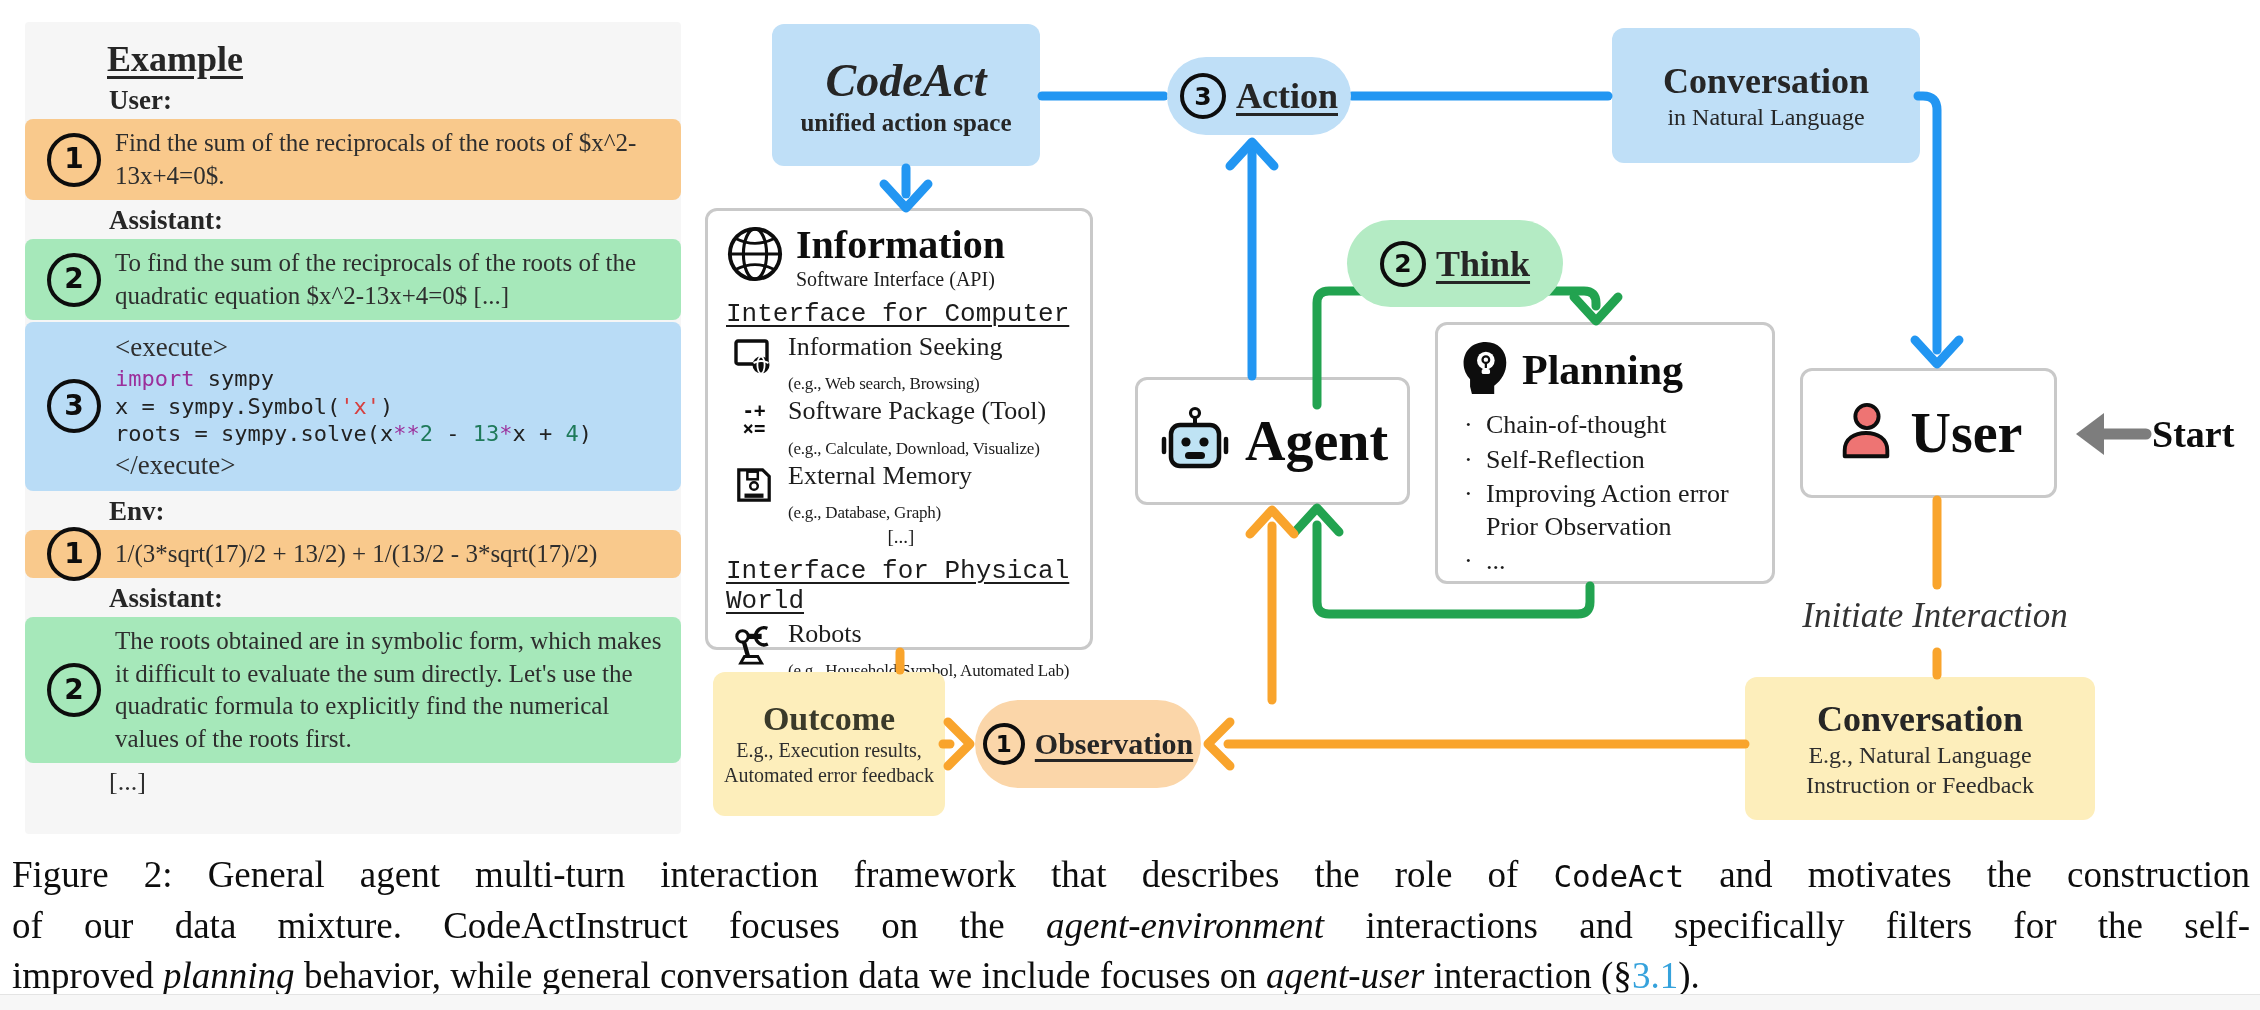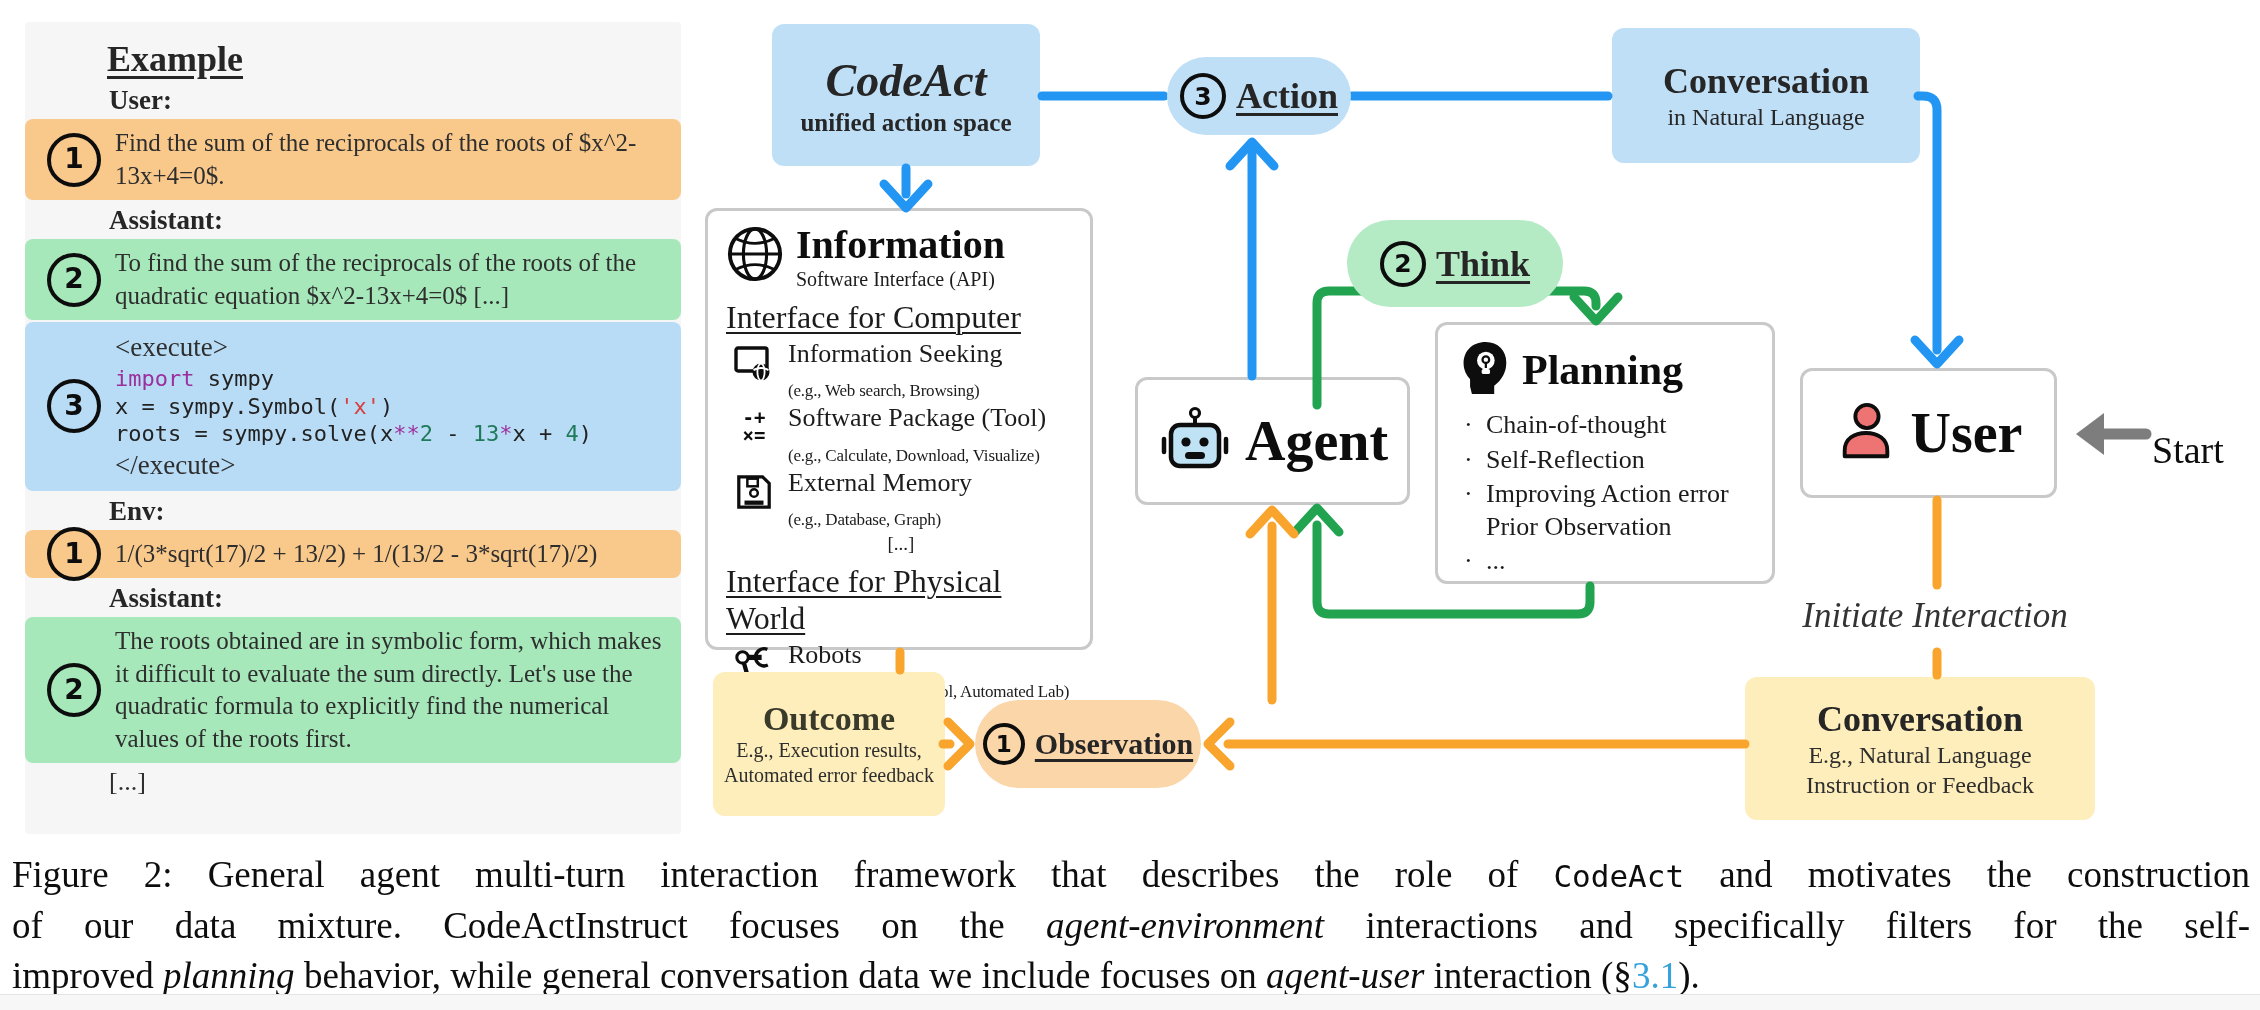--- a/index.html
+++ b/index.html
@@ -51,42 +51,42 @@
   .conv-title{font-size:36px;font-weight:bold;color:#262626;}
   .conv-sub{font-size:24px;color:#262626;margin-top:2px;}
 
   .think-pill{left:1347px;top:220px;width:216px;height:87px;background:#b4ebc4;border-radius:44px;}
 
   .envbox{left:705px;top:208px;width:388px;height:442px;padding:14px 14px 0 18px;}
   .env-head{display:flex;align-items:flex-start;gap:12px;}
   .env-titles{display:flex;flex-direction:column;}
   .env-title{font-size:40px;font-weight:bold;color:#0d0d0d;line-height:1.0;}
   .env-sub{font-size:20px;color:#1c1c1c;margin-top:3px;}
-  .env-sec{font-size:32px;color:#1c1c1c;margin:8px 0 4px 0;
-           text-decoration:underline;text-decoration-thickness:2px;text-underline-offset:4px;}
+  .env-sec{font-size:26px;color:#1c1c1c;margin:8px 0 4px 0;
+           text-decoration:underline;text-decoration-thickness:2px;text-underline-offset:4px;font-family:Liberation Mono, monospace;}
   .env-item{display:flex;gap:12px;align-items:flex-start;margin:3px 0 3px 6px;}
   .env-item .icn{width:44px;flex:0 0 44px;display:flex;justify-content:center;padding-top:4px;}
   .env-item-name{font-size:26px;line-height:1.05;color:#1c1c1c;}
   .env-item-eg{font-size:17px;color:#1c1c1c;margin-top:14px;letter-spacing:-0.2px;}
   .env-ell{text-align:center;font-size:19px;color:#1c1c1c;margin:2px 0;}
   .mathops{font-family:"DejaVu Sans Mono",monospace;font-weight:bold;font-size:19px;line-height:0.95;color:#0d0d0d;text-align:center;}
 
   .agentbox{left:1135px;top:377px;width:275px;height:128px;display:flex;align-items:center;justify-content:center;gap:12px;}
   .agent-label,.user-label{font-size:56px;font-weight:bold;color:#0d0d0d;}
 
   .planningbox{left:1435px;top:322px;width:340px;height:262px;padding:14px 10px 0 20px;}
   .plan-head{display:flex;align-items:center;gap:12px;}
   .plan-title{font-size:42px;font-weight:bold;color:#0d0d0d;}
   .plan-bullets{margin-top:8px;}
   .plan-bullet{display:flex;gap:12px;font-size:26px;line-height:1.25;color:#1c1c1c;margin:2px 0 2px 6px;}
   .plan-dot{flex:0 0 10px;padding-top:0px;}
 
   .userbox{left:1800px;top:368px;width:257px;height:130px;display:flex;align-items:center;justify-content:center;gap:14px;}
 
-  .start-label{left:2152px;top:428px;font-size:38px;font-weight:normal;color:#0d0d0d;z-index:3;}
+  .start-label{left:2152px;top:412px;font-size:38px;font-weight:bold;color:#0d0d0d;z-index:3;}
 
   .outcome{left:713px;top:672px;width:232px;height:144px;background:#fdeebb;border-radius:12px;
            display:flex;flex-direction:column;align-items:center;justify-content:center;text-align:center;z-index:2;}
   .outcome-title{font-size:34px;font-weight:bold;color:#3a3a2a;}
   .outcome-line{font-size:20px;color:#2e2e2e;line-height:1.25;}
 
   .obs-pill{left:975px;top:700px;width:226px;height:88px;background:#fbd6a9;border-radius:44px;}
   .obs-label{font-size:30px;font-weight:bold;color:#262626;}
 
   .convbot{left:1745px;top:677px;width:350px;height:143px;background:#fdeebb;border-radius:12px;

